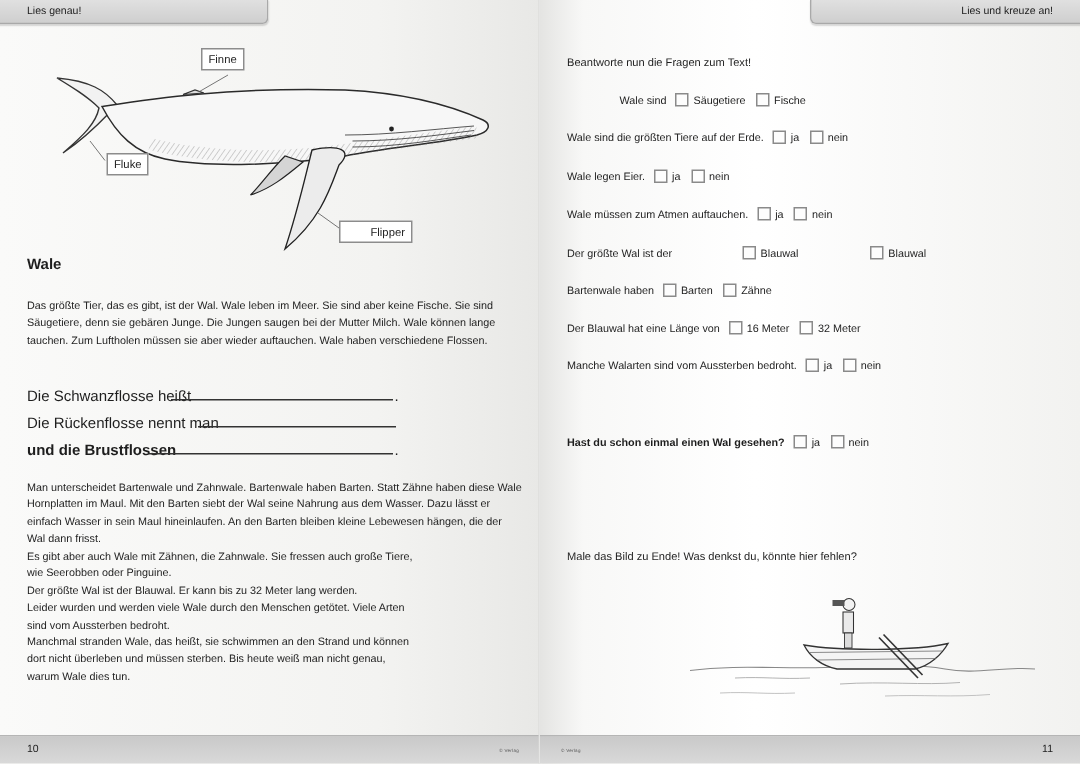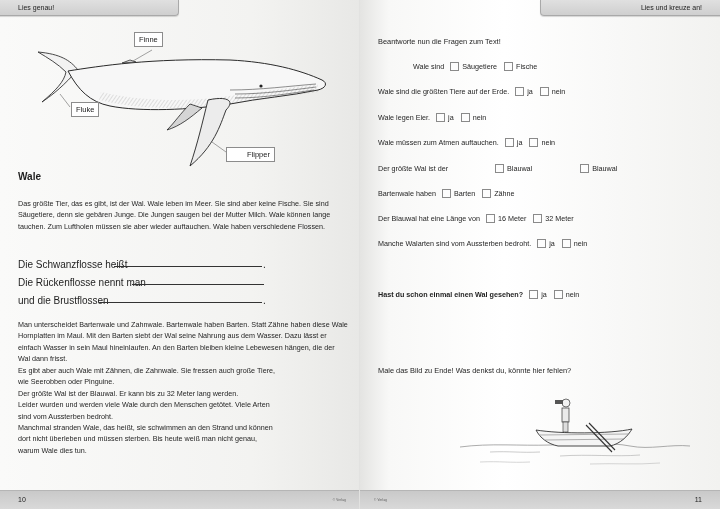--- a/index.html
+++ b/index.html
@@ -99,21 +99,21 @@
     <span>Die Schwanzflosse heißt</span>
   </div>
   <div class="blank" style="left:114px; top:259px; width:148px;"></div>
   <span class="fill-line" style="left:263px; top:259px;">.</span>
 
   <div class="fill-line" style="top:277px;">
     <span>Die Rückenflosse nennt man</span>
   </div>
   <div class="blank" style="left:132px; top:277px; width:132px;"></div>
 
-  <div class="fill-line" style="top:295px;">
+  <div class="fill-line" style="top:295px;font-weight:bold;">
     <span>und die Brustflossen</span>
   </div>
   <div class="blank" style="left:99px; top:295px; width:163px;"></div>
   <span class="fill-line" style="left:263px; top:295px;">.</span>
 
   <p class="para" style="top:319px;">Man unterscheidet Bartenwale und Zahnwale. Bartenwale haben Barten. Statt Zähne haben diese Wale Hornplatten im Maul. Mit den Barten siebt der Wal seine Nahrung aus dem Wasser. Dazu lässt er einfach Wasser in sein Maul hineinlaufen. An den Barten bleiben kleine Lebewesen hängen, die der Wal dann frisst.</p>
   <div class="para" style="top:365px;">
     <div>Es gibt aber auch Wale mit Zähnen, die Zahnwale. Sie fressen auch große Tiere,</div>
     <div>wie Seerobben oder Pinguine.</div>
     <div>Der größte Wal ist der Blauwal. Er kann bis zu 32 Meter lang werden.</div>

